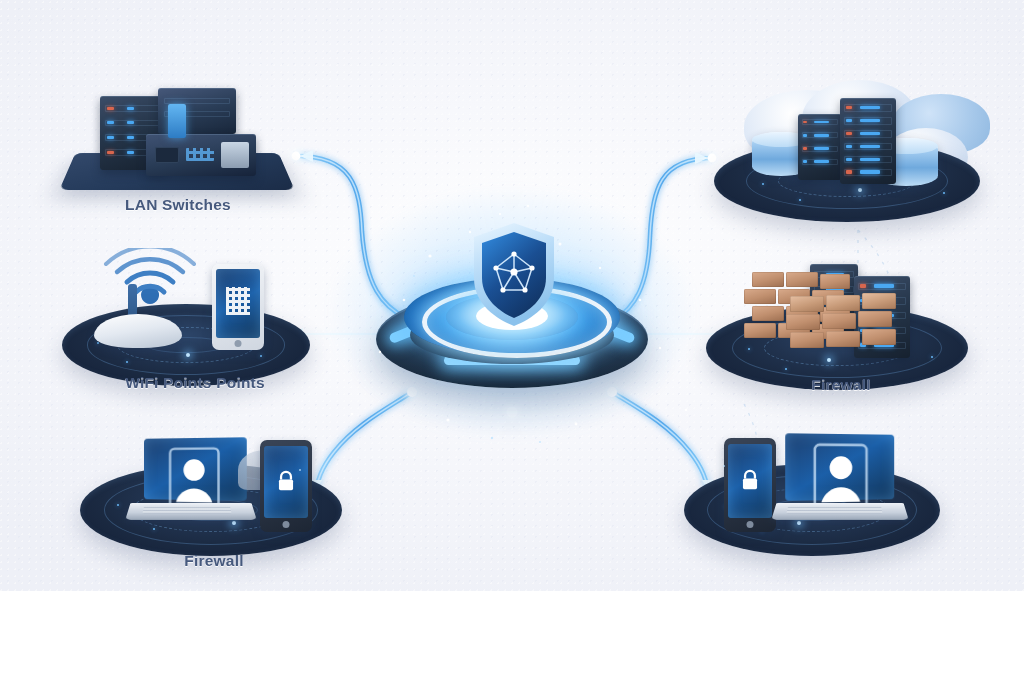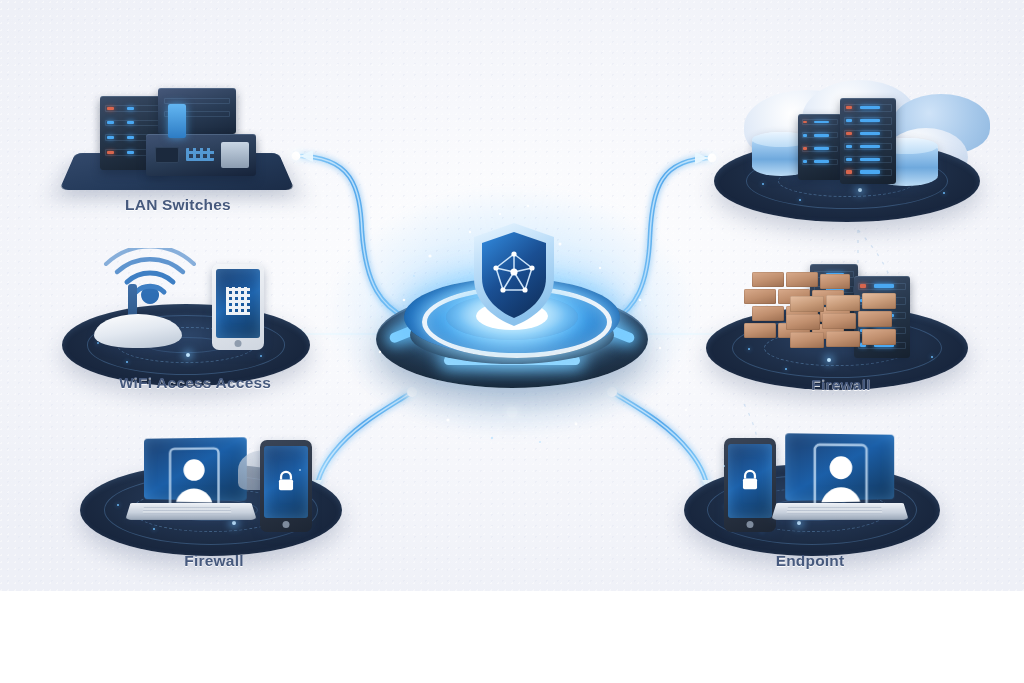--- a/index.html
+++ b/index.html
@@ -414,21 +414,21 @@
                     width:24px; height:28px;
                     background:
                       repeating-linear-gradient(90deg,#ffffff 0 3px, transparent 3px 6px),
                       repeating-linear-gradient(0deg,#ffffff 0 3px, transparent 3px 6px);
                     opacity:.92;"></div>
       </div>
       <div style="position:absolute; left:50%; bottom:3px; transform:translateX(-50%);
                   width:7px; height:7px; border-radius:50%; background:#8f9cad;"></div>
     </div>
 
-    <div class="node-label" style="top:126px;">WiFi Access Access</div>
+    <div class="node-label" style="top:126px;">WiFi Points Points</div>
   </div>
 
   <div class="node" style="left:706px; top:250px; width:270px; height:152px;">
 
     <div class="pad" style="left:0px; top:56px; width:262px; height:84px;">
       <div class="ring" style="left:10%; top:14%; right:10%; bottom:14%;"></div>
       <div class="ring dashed" style="left:22%; top:28%; right:22%; bottom:28%;"></div>
       <span class="dot" style="left:16%; top:50%;"></span>
       <span class="dot" style="left:30%; top:74%;"></span>
       <span class="dot" style="left:72%; top:38%;"></span>
@@ -589,21 +589,20 @@
       </div>
       <div class="laptop-base" style="left:-6px; top:62px; width:132px; height:30px;
                                       transform: perspective(320px) rotateX(56deg);
                                       background:linear-gradient(180deg,#eef2f7 0%,#c7d0dc 60%,#9aa7b8 100%);">
         <div style="position:absolute; left:10%; top:16%; width:72%; height:52%;
                     background:repeating-linear-gradient(0deg,#b9c3d1 0 2px,#dde3ea 2px 5px);
                     border-radius:2px; opacity:.85;"></div>
       </div>
     </div>
 
-    <div class="node-label" style="top:124px;">Endpoint</div>
   </div>
 
   <div id="hub" style="left:360px; top:228px; width:304px; height:190px;">
 
     <div class="hub-glow" style="left:-30px; top:-40px; width:364px; height:250px;"></div>
 
     <div style="position:absolute; left:16px; top:62px; width:272px; height:98px;
                 border-radius:50%;
                 background:linear-gradient(180deg,#3a5070 0%,#24384f 45%,#182739 100%);
                 box-shadow:0 16px 30px rgba(45,70,110,.3), inset 0 2px 0 rgba(150,190,230,.25);"></div>

